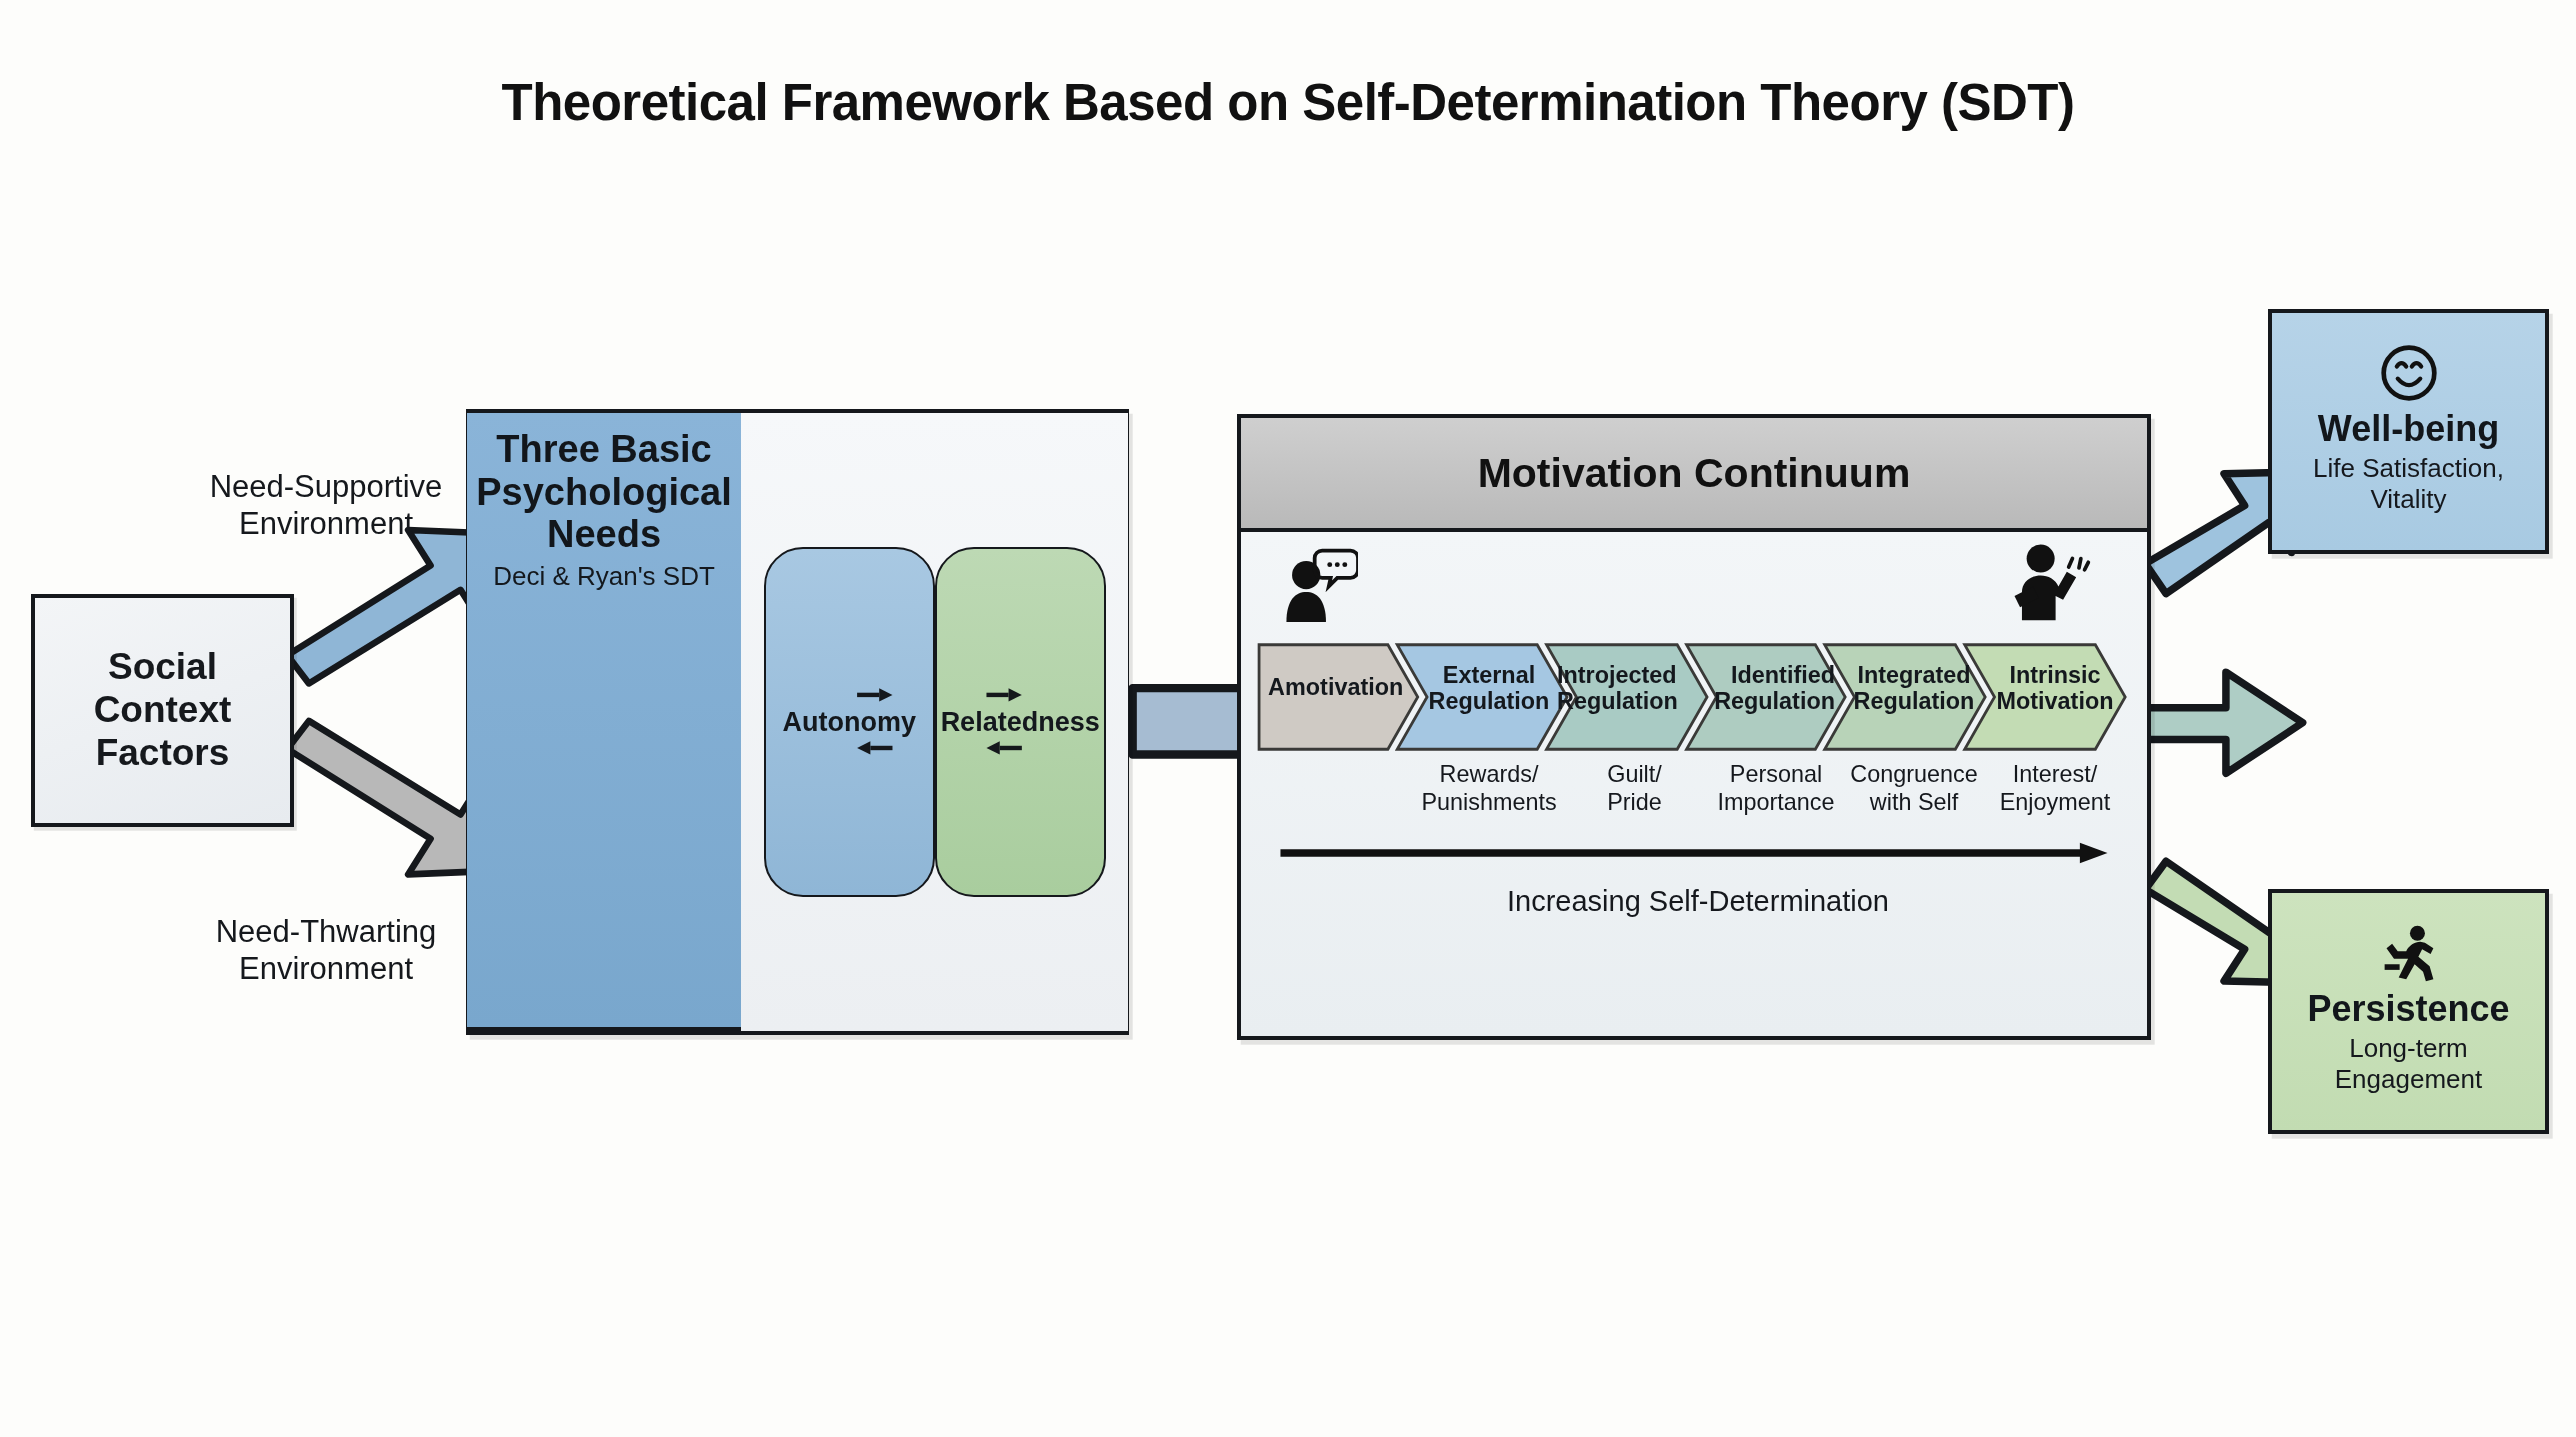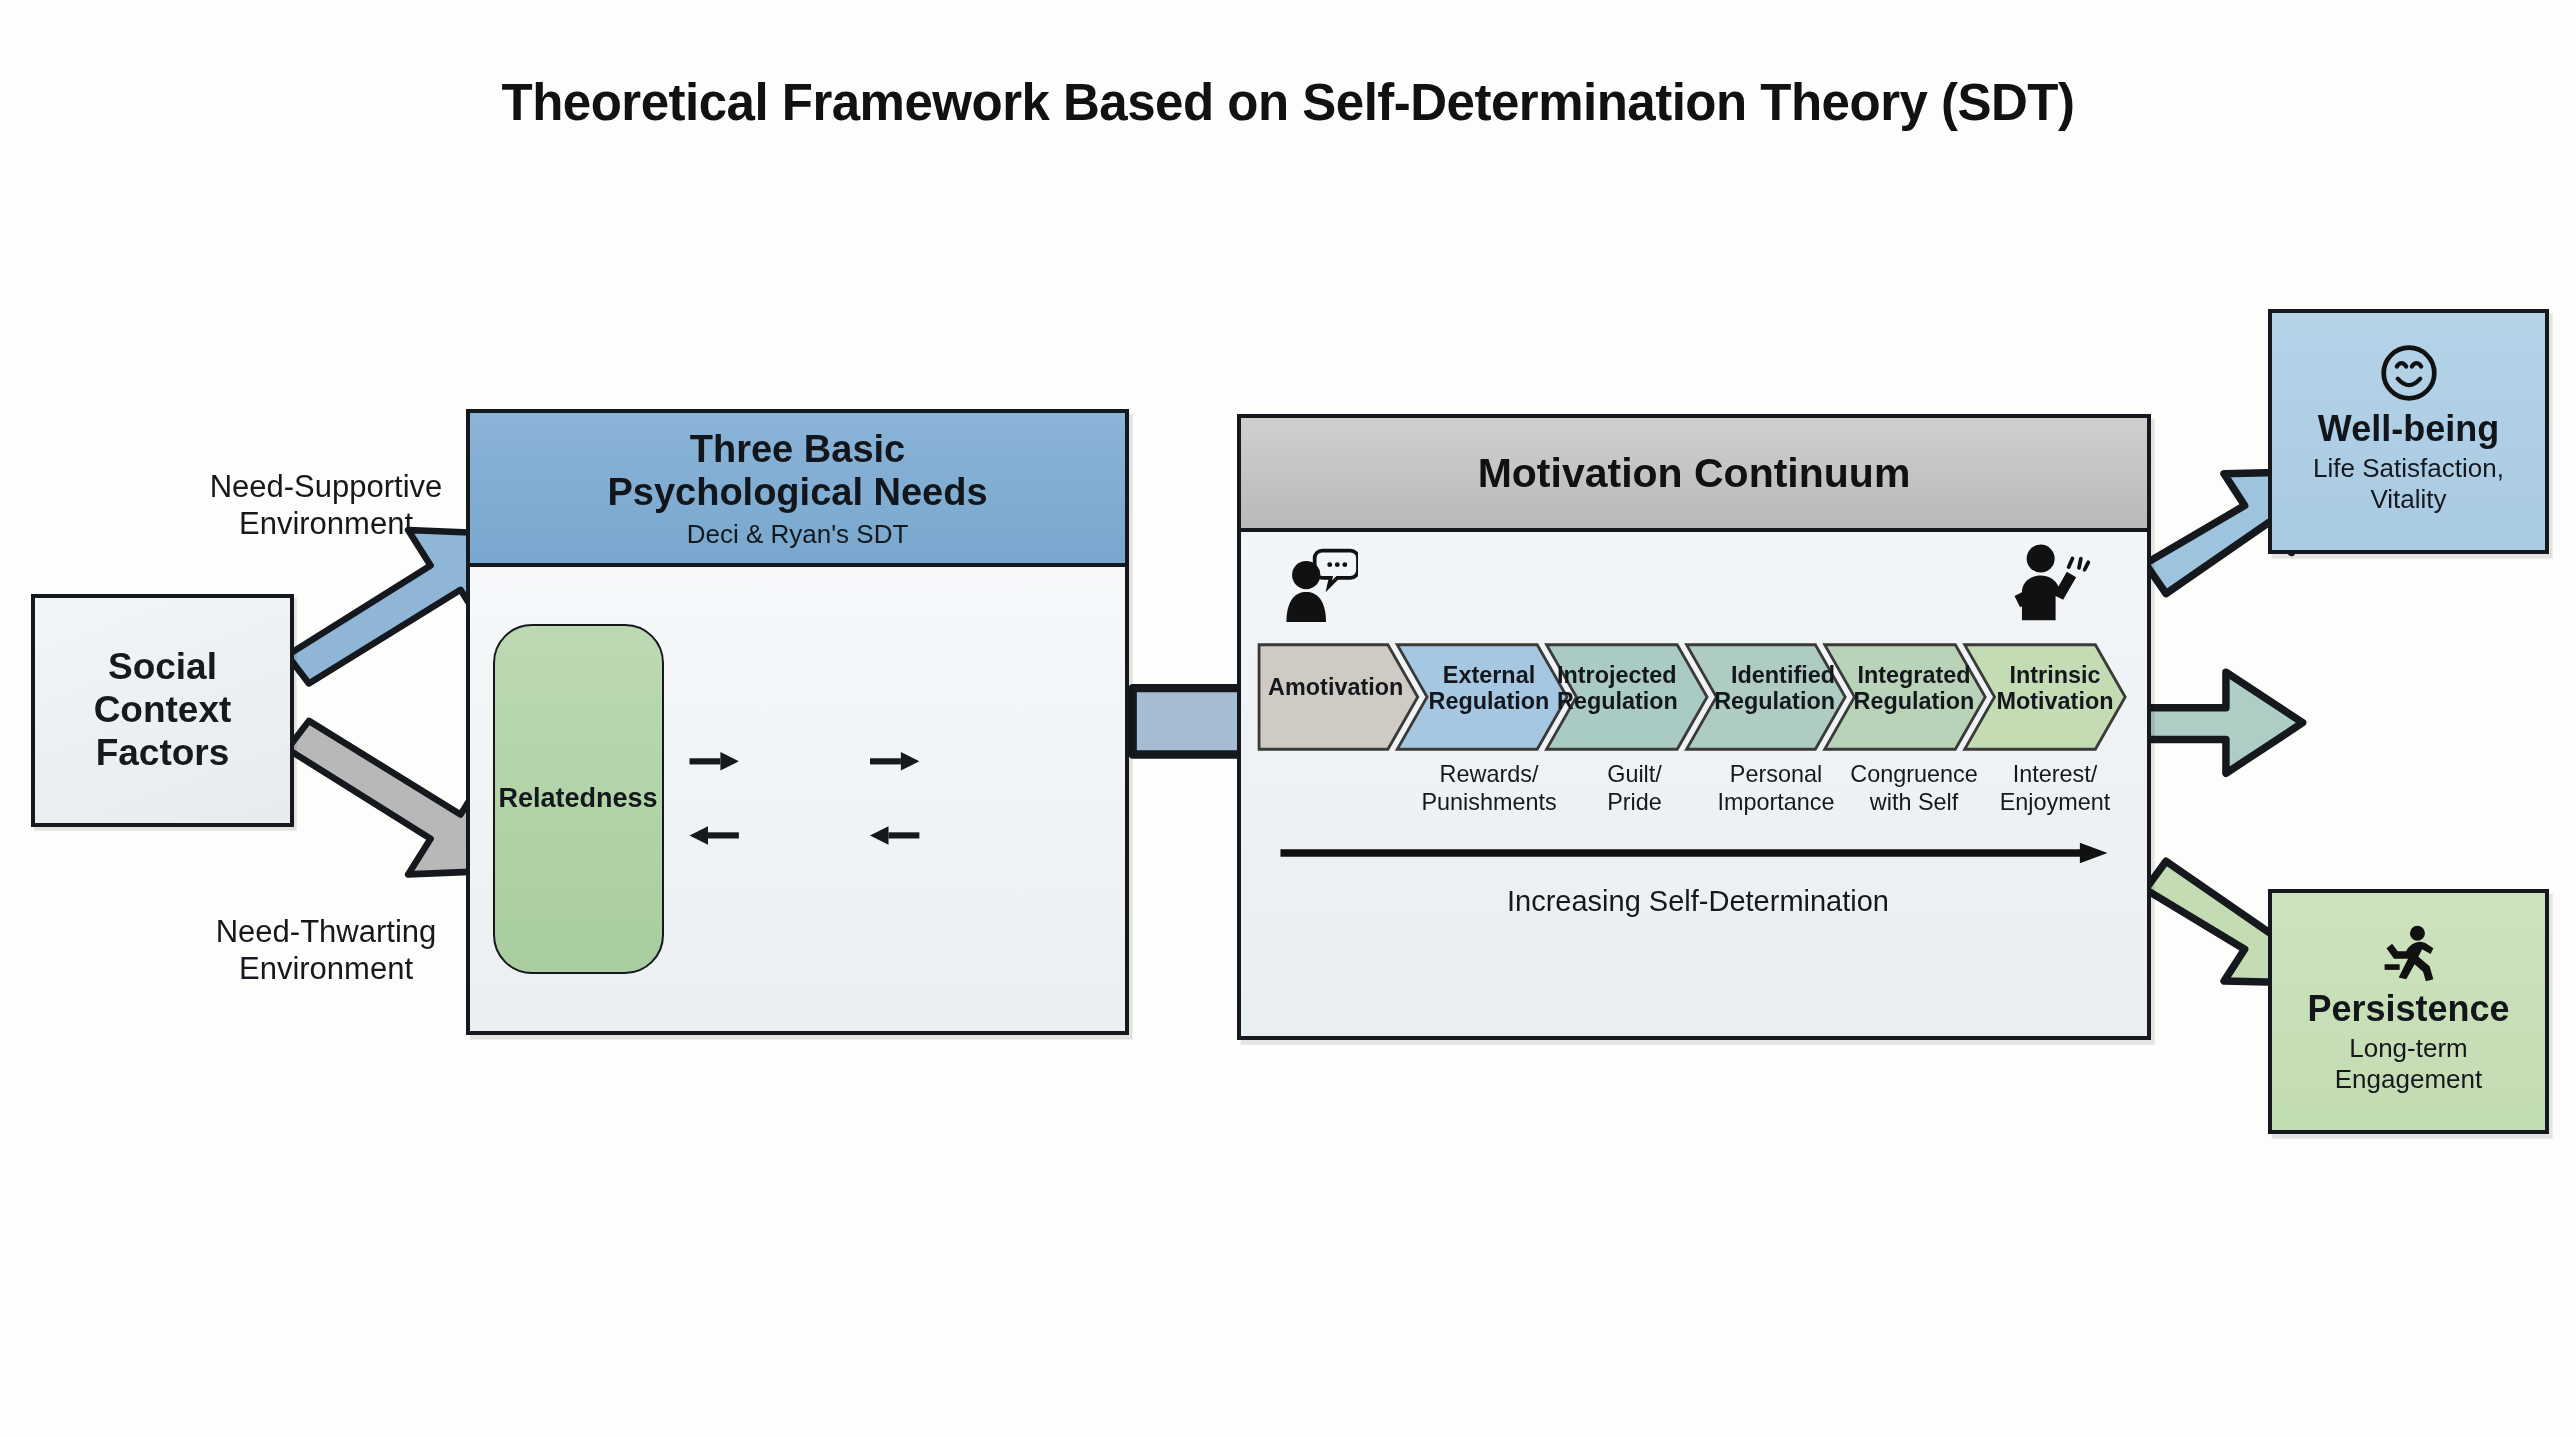--- a/index.html
+++ b/index.html
@@ -38,21 +38,21 @@
     position:absolute;text-align:center;font-size:31px;color:#15181c;line-height:1.2;
   }
   .env-top{left:176px;top:468px;width:300px;}
   .env-bot{left:176px;top:913px;width:300px;}
 
   
   .needs-panel{
     position:absolute;left:466px;top:409px;width:655px;height:618px;
     border:4.7px solid #15181c;background:#a16207;
     box-shadow:3.7px 4.7px 0 rgba(0,0,0,0.10);
-    display:flex;flex-direction:column;justify-content:center;
+    display:flex;flex-direction:row;justify-content:center;
   }
   .needs-header{
     background:linear-gradient(180deg,#8ab4d8,#79a7cd);
     border-bottom:4.7px solid #15181c;
     padding:15px 9.4px 13px;text-align:center;
   }
   .needs-header .h1{font-size:38px;font-weight:bold;color:#12161b;line-height:1.12;}
   .needs-header .h2{font-size:26px;color:#14181d;margin-top:5.6px;}
   .needs-body{
     flex:1;display:flex;align-items:center;justify-content:space-between;
@@ -167,20 +167,23 @@
 
   <div class="needs-panel">
     <div class="needs-header">
       <div class="h1">
         <span>Three Basic</span><br>
         <span>Psychological Needs</span>
       </div>
       <div class="h2">Deci &amp; Ryan's SDT</div>
     </div>
     <div class="needs-body">
+      <div class="need-pill pill-autonomy">
+        <span>Autonomy</span>
+      </div>
       <div class="need-pill pill-relatedness">
         <span>Relatedness</span>
       </div>
 
       <svg style="position:absolute;left:0;top:0;width:100%;height:100%;pointer-events:none;" viewBox="0 0 700 602">
 
         <g>
           <line x1="210" y1="252" x2="250" y2="252" stroke="#15181c" stroke-width="8"></line>
           <polygon points="250,240 274,252 250,264" fill="#15181c"></polygon>
         </g>

